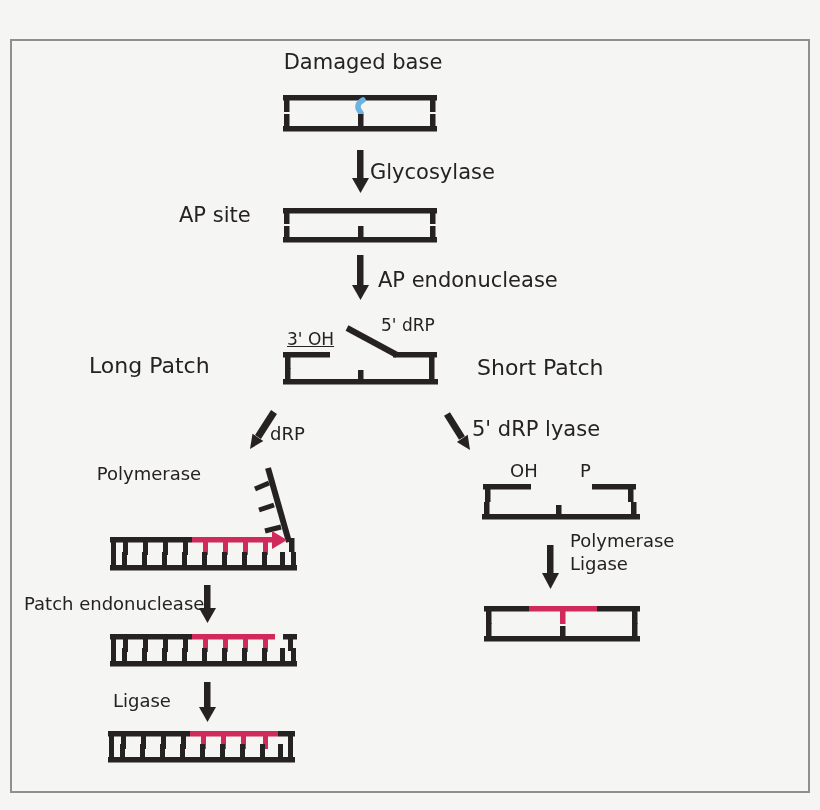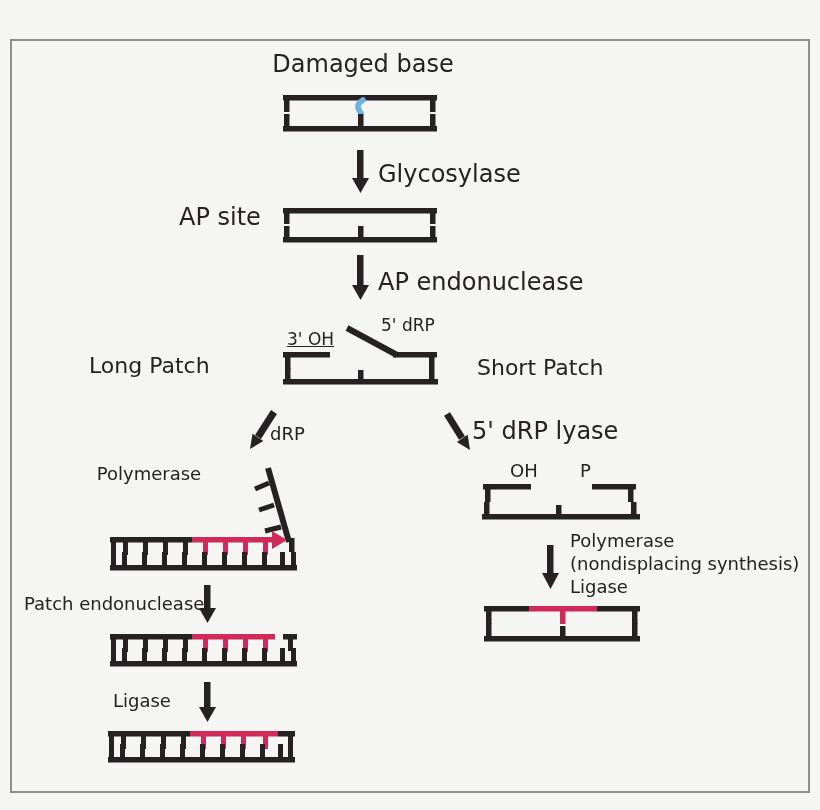--- a/index.html
+++ b/index.html
@@ -7,21 +7,21 @@
     width:820px;height:810px;position:relative;overflow:hidden;
     background:var(--bg,#f5f5f3);
     font-family:"DejaVu Sans","Liberation Sans",sans-serif;
     color:var(--ink,#262223);
   }
   .frame{
     position:absolute;left:10px;top:39px;width:796px;height:750px;
     border:2px solid var(--frame,#8f8f8f);
   }
   .label{position:absolute;white-space:nowrap;color:var(--ink,#262223);}
-  .t19{font-size:24px;}
+  .t19{font-size:21px;}
   .t18{font-size:18px;}
   .t17{font-size:17px;}
   .t27{font-size:22px;}
   .center{text-align:center;white-space:normal;}
   .lh23{line-height:23px;}
   svg{position:absolute;left:0;top:0;}
   .ink{fill:var(--ink,#262223);}
   .accent{fill:var(--accent,#d02a5a);}
   .ink-line{stroke:var(--ink,#262223);fill:none;}
   .blue-line{stroke:var(--blue,#6db3e2);fill:none;}
@@ -208,33 +208,32 @@
     <rect class="ink" x="632" y="611" width="5.5" height="13"></rect>
     <rect class="accent" x="560" y="611" width="5.5" height="13"></rect>
     <rect class="ink" x="484" y="636" width="156" height="5.5"></rect>
     <rect class="ink" x="486" y="623" width="5.5" height="13"></rect>
     <rect class="ink" x="632" y="623" width="5.5" height="13"></rect>
     <rect class="ink" x="560" y="626" width="5.5" height="10"></rect>
   </g>
 </svg>
 
 <div class="label t19 center" style="left:263px;top:50px;width:200px;">Damaged base</div>
-<div class="label t19" style="left:378px;top:160px;">Glycosylase</div>
+<div class="label t19" style="left:370px;top:160px;">Glycosylase</div>
 <div class="label t19" style="left:179px;top:203px;">AP site</div>
 <div class="label t19" style="left:378px;top:268px;">AP endonuclease</div>
 <div class="label t17" style="left:287px;top:329px;text-decoration:underline;">3' OH</div>
 <div class="label t17" style="left:381px;top:315px;text-align:right;">5' dRP</div>
 <div class="label t27" style="left:89px;top:353px;">Long Patch</div>
 <div class="label t27" style="left:477px;top:355px;">Short Patch</div>
 <div class="label t19" style="left:472px;top:417px;">5' dRP lyase</div>
 <div class="label t18" style="left:270px;top:423px;">dRP</div>
 <div class="label t18 center lh23" style="left:36px;top:462px;width:226px;">
   <div>Polymerase</div>
 </div>
 <div class="label t18" style="left:24px;top:593px;">Patch endonuclease</div>
 <div class="label t18" style="left:113px;top:690px;">Ligase</div>
 <div class="label t18" style="left:510px;top:460px;">OH</div>
 <div class="label t18" style="left:580px;top:460px;">P</div>
 <div class="label t18 lh23" style="left:570px;top:529px;">
   <div>Polymerase</div>
-  <div>(nondisplacing synthesis)</div>
   <div>Ligase</div>
 </div>
 
 </body></html>

